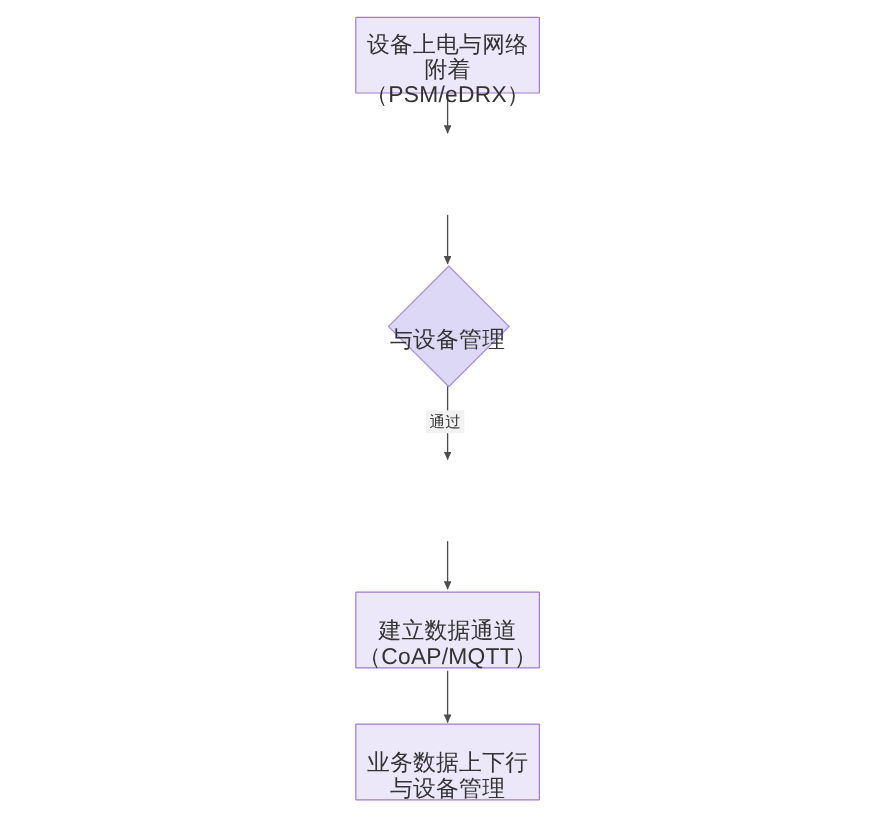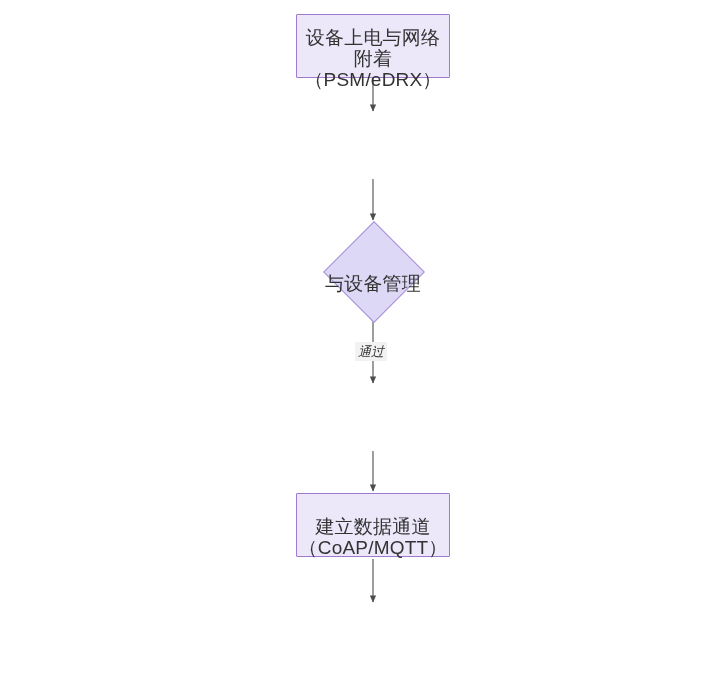--- a/index.html
+++ b/index.html
@@ -136,22 +136,26 @@
 
   <div class="node node-diamond">
     <div class="diamond-shape">
       <div class="diamond-shape-inner"></div>
     </div>
     <div class="diamond-text">
       <div class="node-label">与设备管理</div>
     </div>
   </div>
 
-  <div class="edge-label" style="left:355px; top:342px;font-style:italic;">通过</div>
+  <div class="edge-label" style="left:355px; top:342px;">通过</div>
 
 
   <div class="node node-rect" style="top:493px;align-items:center;">
     <div class="node-label">建立数据通道
 （CoAP/MQTT）</div>
   </div>
 
+  <div class="node node-rect" style="top:603px;">
+    <div class="node-label">业务数据上下行
+与设备管理</div>
+  </div>
 
 </div>
 
 </body></html>

